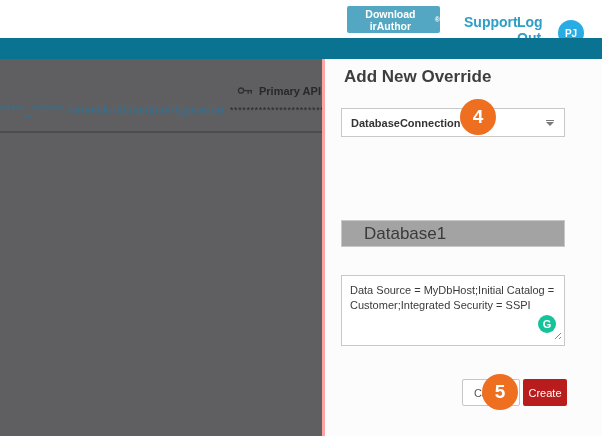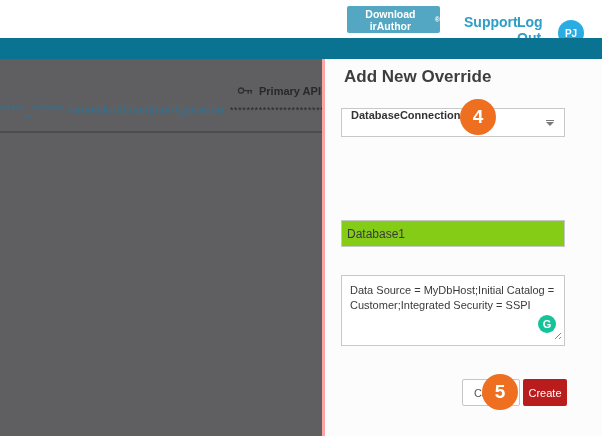--- a/index.html
+++ b/index.html
@@ -38,33 +38,33 @@
     color:#28282A; white-space:nowrap; }
   .page-divider { position:absolute; left:0; top:72px; width:322px; height:2px; background:#4D4D50; }
 
   
   .panel { position:absolute; left:322px; top:59px; width:280px; height:394px;
     background:#FCFCFC; border-left:3px solid #fca5a5; }
   .panel-title { position:absolute; left:19px; top:8px; font-size:17px; font-weight:bold;
     color:#3E3E3E; }
 
   .dropdown { position:absolute; left:16px; width:224px; height:29px; background:#ffffff;
-    border:1px solid #C8C8C8; display:flex; cursor:pointer; }
+    border:1px solid #C8C8C8; display:flex; align-items:center; cursor:pointer; }
   .dropdown-1 { top:49px; }
   .dropdown-2 { top:106px; height:28px; }
   .dropdown-value { font-size:11px; font-weight:bold; color:#333333; padding-left:9px; }
   .caret { position:absolute; right:10px; top:50%; margin-top:-1px; width:0; height:0;
     border-left:4px solid transparent; border-right:4px solid transparent;
     border-top:4px solid #7A7A7A; }
   .caret::before { content:""; position:absolute; left:-4px; top:-6px; width:8px; height:1px;
     background:#7A7A7A; }
 
   .text-input { position:absolute; left:16px; top:161px; width:224px; height:27px;
-    border:1px solid #C8C8C8; background:#84cc16; font-size:12px; color:#3A3A3A;
-    padding-left:5px; font-family:"Liberation Sans",sans-serif; }
+    border:1px solid #C8C8C8; background:#a3a3a3; font-size:17px; color:#3A3A3A;
+    padding-left:22px; font-family:"Liberation Sans",sans-serif; }
 
   .textarea-wrap { position:absolute; left:16px; top:216px; width:224px; height:71px; }
   .value-textarea { width:224px; height:71px; border:1px solid #C8C8C8; background:#ffffff;
     resize:none; font-size:11px; line-height:1.32; color:#3A3A3A; padding:7px 8px;
     font-family:"Liberation Sans",sans-serif; overflow:hidden; }
   .grammarly-icon { position:absolute; right:9px; bottom:13px; width:18px; height:18px;
     border-radius:50%; background:#15C39A; color:#ffffff; font-size:11px; font-weight:bold;
     display:flex; align-items:center; justify-content:center; cursor:pointer; }
   .resize-handle { position:absolute; right:3px; bottom:2px; cursor:nwse-resize; }
 

